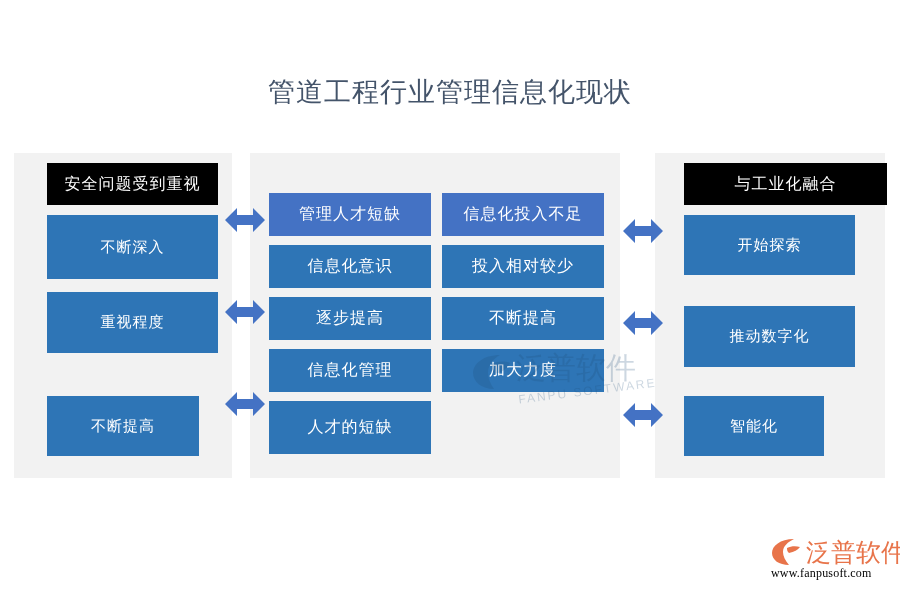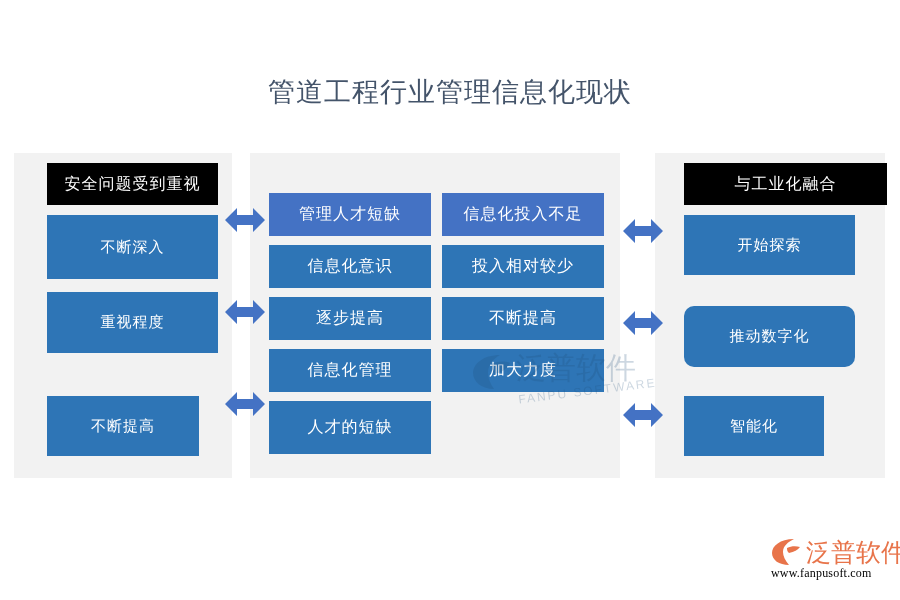--- a/index.html
+++ b/index.html
@@ -72,21 +72,21 @@
 
   
   #left-header { left: 47px; top: 163px; width: 171px; height: 42px; }
   #left-box-0  { left: 47px; top: 215px; width: 171px; height: 64px; }
   #left-box-1  { left: 47px; top: 292px; width: 171px; height: 61px; }
   #left-box-2  { left: 47px; top: 396px; width: 152px; height: 60px; }
 
   
   #right-header { left: 684px; top: 163px; width: 203px; height: 42px; }
   #right-box-0  { left: 684px; top: 215px; width: 171px; height: 60px; }
-  #right-box-1  { left: 684px; top: 306px; width: 171px; height: 61px; border-radius: 10px; }
+  #right-box-1  { left: 684px; top: 306px; width: 171px; height: 61px; }
   #right-box-2  { left: 684px; top: 396px; width: 140px; height: 60px; }
 
   
   #grid {
     position: absolute;
     left: 269px;
     top: 193px;
     width: 291px;
     height: 261px;
     display: grid;

